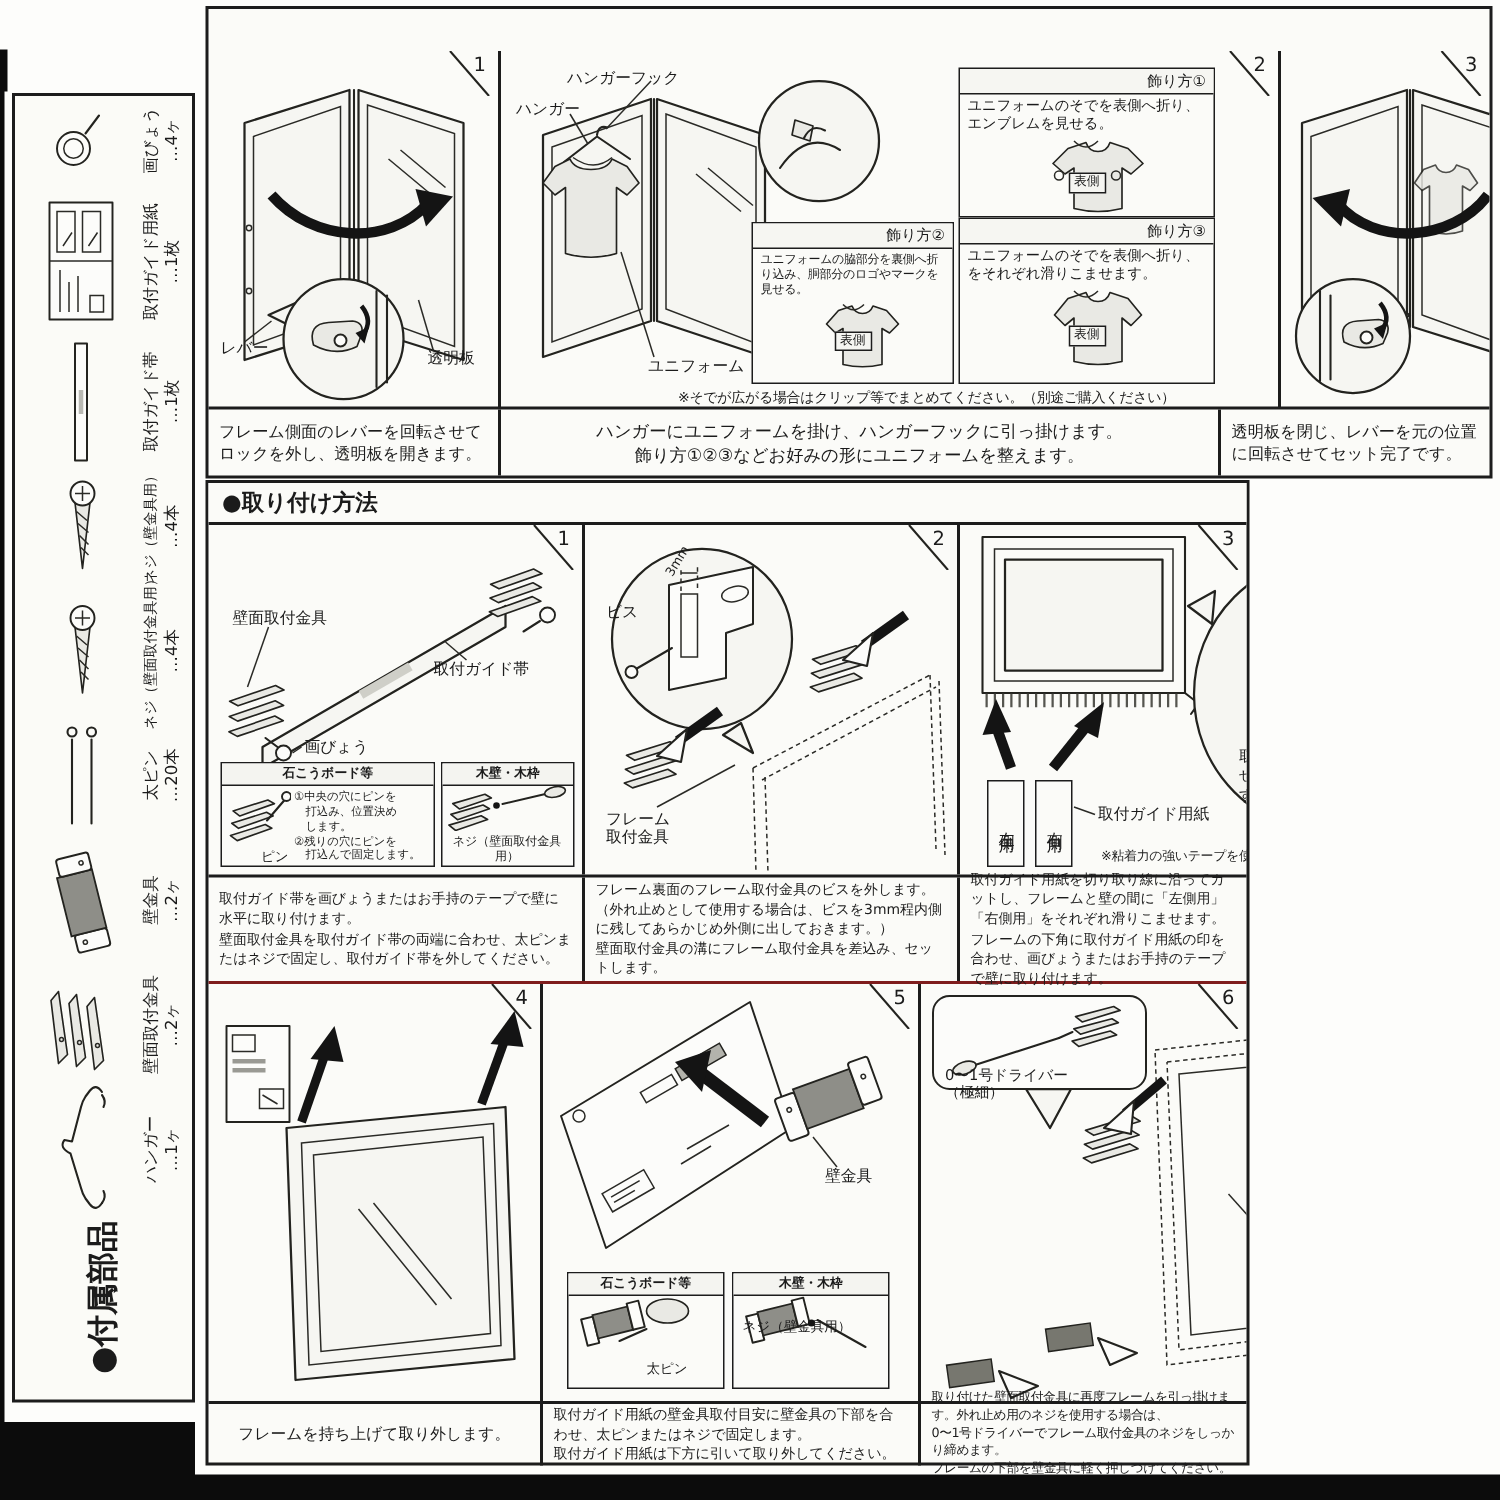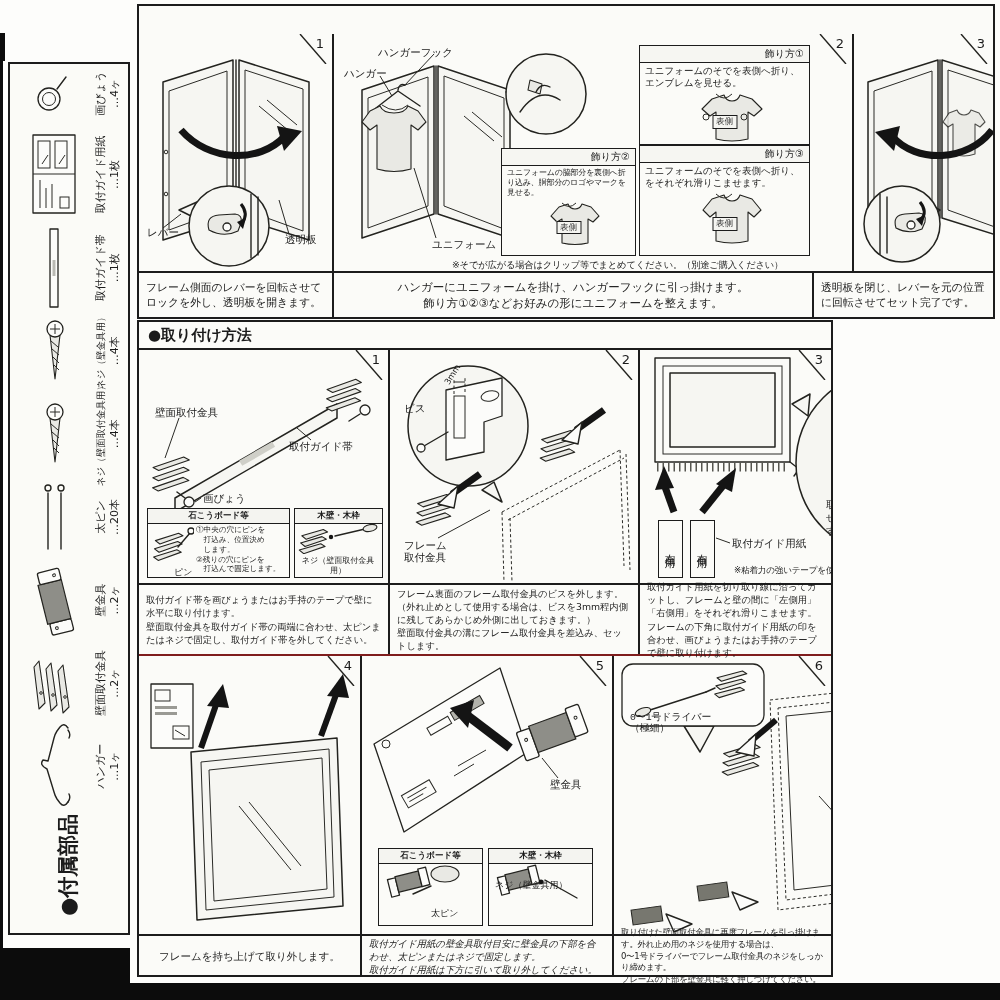--- a/index.html
+++ b/index.html
@@ -34,21 +34,21 @@
   .caprow.nobot{border-bottom:none;}
   .capcell{border-right:2px solid #1c1c1c;box-sizing:border-box;flex:none;
            display:flex;align-items:center;}
   .capcell.last{border-right:none;flex:1 1 auto;}
   .cap{font-size:9.5px;line-height:1.4;white-space:pre-line;padding:4px 7px;}
   .cap.c-mid{text-align:center;width:100%;font-size:11.5px;}
   .cap.big{font-size:10.8px;}
   .cap.tight{font-size:8.5px;letter-spacing:-0.3px;}
   
   .lb{position:absolute;white-space:nowrap;font-size:10.5px;line-height:1.15;}
-  .lb.pre{white-space:pre-line;font-family:Liberation Mono, monospace;}
+  .lb.pre{white-space:pre-line;}
   .pnum{position:absolute;top:0;right:0;width:36px;height:30px;}
   .pnum b{position:absolute;right:8px;top:2px;font-size:13px;font-weight:normal;}
   
   .bx{position:absolute;border:1.6px solid #1c1c1c;background:#fbfbf8;box-sizing:border-box;}
   .bx-title{border-bottom:1.5px solid #1c1c1c;font-size:10px;font-weight:normal;
             padding:1px 5px;background:#f6f6f2;text-align:right;}
   .bx-text{font-size:9.5px;line-height:1.28;padding:2px 5px;}
   .bx-text.sm{font-size:8px;letter-spacing:-0.2px;}
   .style-shirt{position:relative;display:flex;justify-content:center;}
   .front-tag{position:absolute;border:1.2px solid #1c1c1c;background:#f5f5f1;
@@ -693,21 +693,21 @@
         <b>6</b>
       </div>
     </div>
   </div>
 
   <div class="caprow nobot" style="top:612px;height:43px;">
     <div class="capcell" style="width:223px;justify-content:center;">
         <div class="cap" style="font-size:10.5px;text-align:center;">フレームを持ち上げて取り外します。</div>
       </div>
     <div class="capcell" style="width:252px;">
-        <div class="cap" style="font-size:9.4px;font-style:italic;">取付ガイド用紙の壁金具取付目安に壁金具の下部を合わせ、太ピンまたはネジで固定します。
+        <div class="cap" style="font-size:9.4px;">取付ガイド用紙の壁金具取付目安に壁金具の下部を合わせ、太ピンまたはネジで固定します。
 取付ガイド用紙は下方に引いて取り外してください。</div>
       </div>
     <div class="capcell last">
         <div class="cap tight">取り付けた壁面取付金具に再度フレームを引っ掛けます。外れ止め用のネジを使用する場合は、
 0〜1号ドライバーでフレーム取付金具のネジをしっかり締めます。
 フレームの下部を壁金具に軽く押しつけてください。</div>
       </div>
   </div>
 </div>
 

